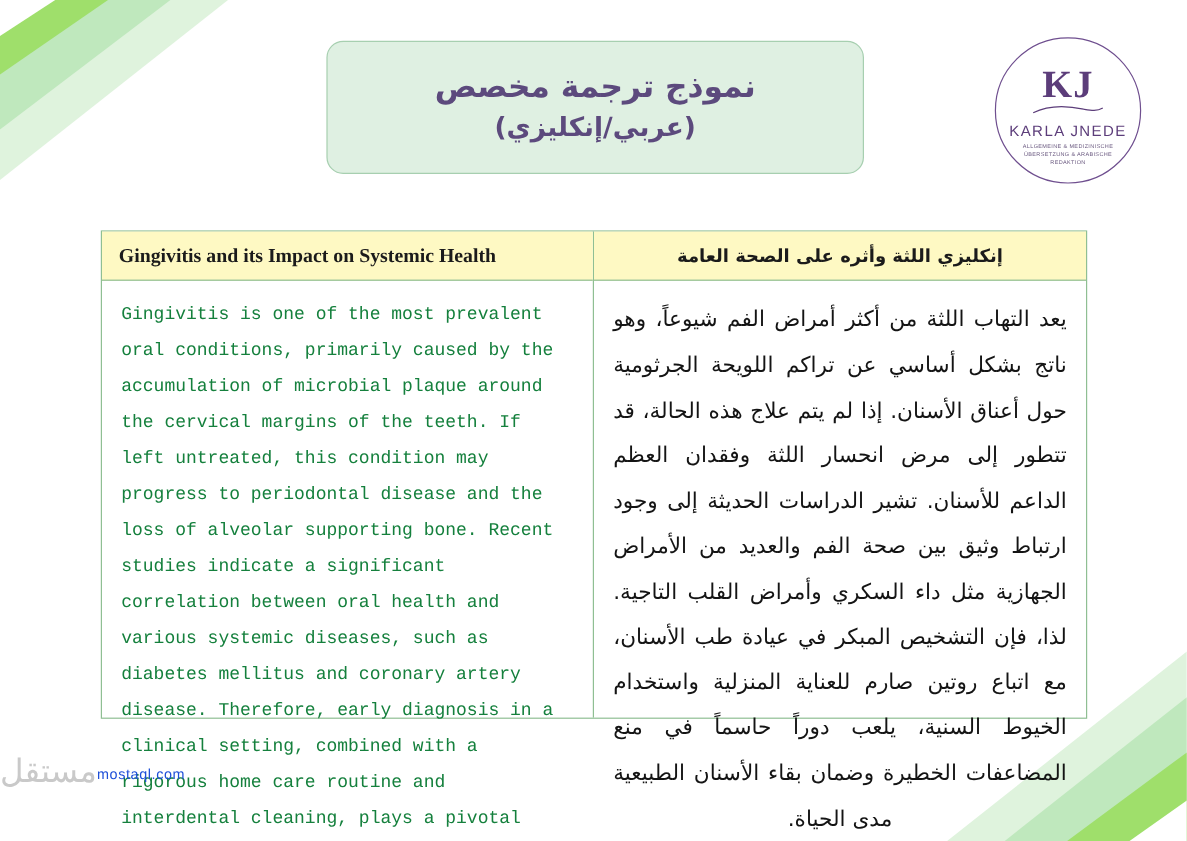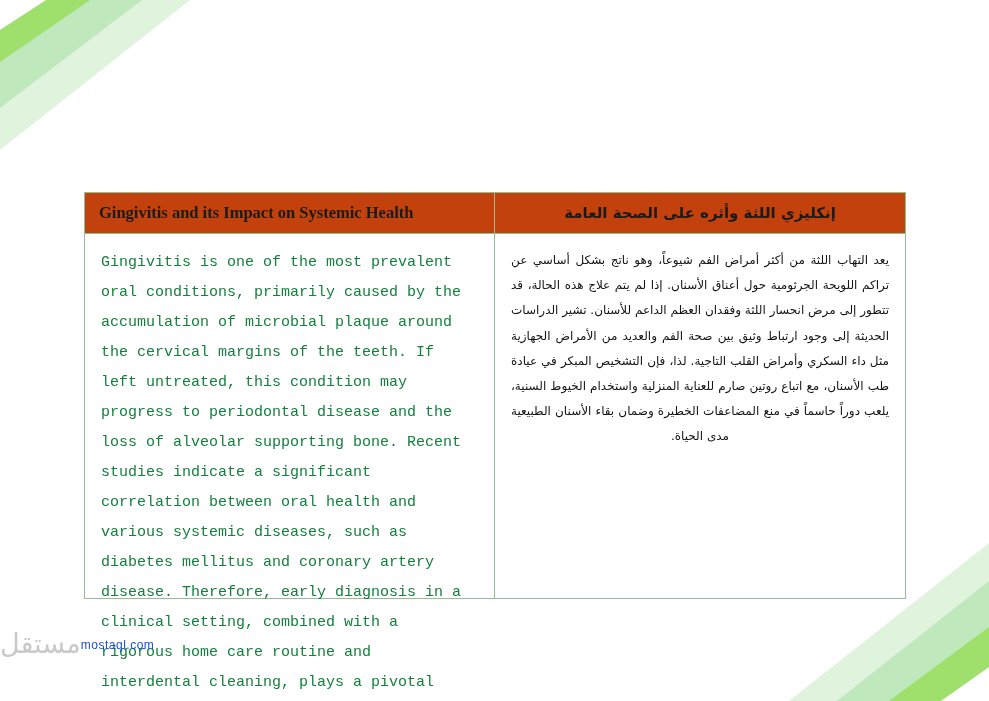--- a/index.html
+++ b/index.html
@@ -189,21 +189,21 @@
     background: #ffffff;
   }
   .col {
     box-sizing: border-box;
     width: 50%;
   }
   .col-en {
     border-right: 1px solid #8fbf93;
   }
   .cell-head {
-    background: #c2410c;
+    background: #fef9c3;
     border-bottom: 1px solid #8fbf93;
     padding: 9px 14px;
     box-sizing: border-box;
     height: 41px;
     display: flex;
     align-items: center;
   }
   .head-en {
     font-family: "Liberation Serif", serif;
     font-size: 16.5px;
@@ -226,21 +226,21 @@
   }
   .body-en {
     font-family: Liberation Mono, monospace;
     font-size: 15px;
     line-height: 2.0;
     color: #15803d;
     text-align: left;
   }
   .body-ar {
     font-family: "DejaVu Sans", sans-serif;
-    font-size: 12px;
+    font-size: 18px;
     line-height: 2.1;
     color: #141414;
     direction: rtl;
     text-align: justify;
     text-align-last: center;
   }
 
   
   .footer {
     position: absolute;
@@ -274,21 +274,36 @@
   <div class="corner-tl-1"></div>
   <div class="corner-tl-2"></div>
   <div class="corner-tl-3"></div>
   <div class="corner-tl-white"></div>
 
   <div class="corner-br-1"></div>
   <div class="corner-br-2"></div>
   <div class="corner-br-3"></div>
   <div class="corner-br-white"></div>
 
-
+  <div class="title-box">
+    <div class="title-line-1">نموذج ترجمة مخصص</div>
+    <div class="title-line-2">(عربي/إنكليزي)</div>
+  </div>
+
+  <div class="logo">
+    <div class="logo-circle"></div>
+    <div class="logo-inner">
+      <div class="logo-monogram">KJ</div>
+      <svg class="logo-swoosh" viewBox="0 0 62 10">
+        <path d="M2 7 C 14 1, 30 1, 44 4 C 50 5, 55 6, 60 3" stroke="#5c3d7a" stroke-width="1" fill="none"></path>
+      </svg>
+      <div class="logo-name">KARLA JNEDE</div>
+      <div class="logo-sub">ALLGEMEINE &amp; MEDIZINISCHE ÜBERSETZUNG &amp; ARABISCHE REDAKTION</div>
+    </div>
+  </div>
 
   <div class="table">
     <div class="col col-en">
       <div class="cell-head">
         <div class="head-en">Gingivitis and its Impact on Systemic Health</div>
       </div>
       <div class="cell-body">
         <div class="body-en">Gingivitis is one of the most prevalent oral conditions, primarily caused by the accumulation of microbial plaque around the cervical margins of the teeth. If left untreated, this condition may progress to periodontal disease and the loss of alveolar supporting bone. Recent studies indicate a significant correlation between oral health and various systemic diseases, such as diabetes mellitus and coronary artery disease. Therefore, early diagnosis in a clinical setting, combined with a rigorous home care routine and interdental cleaning, plays a pivotal role in preventing severe complications and ensuring the longevity of natural teeth.</div>
       </div>
     </div>

